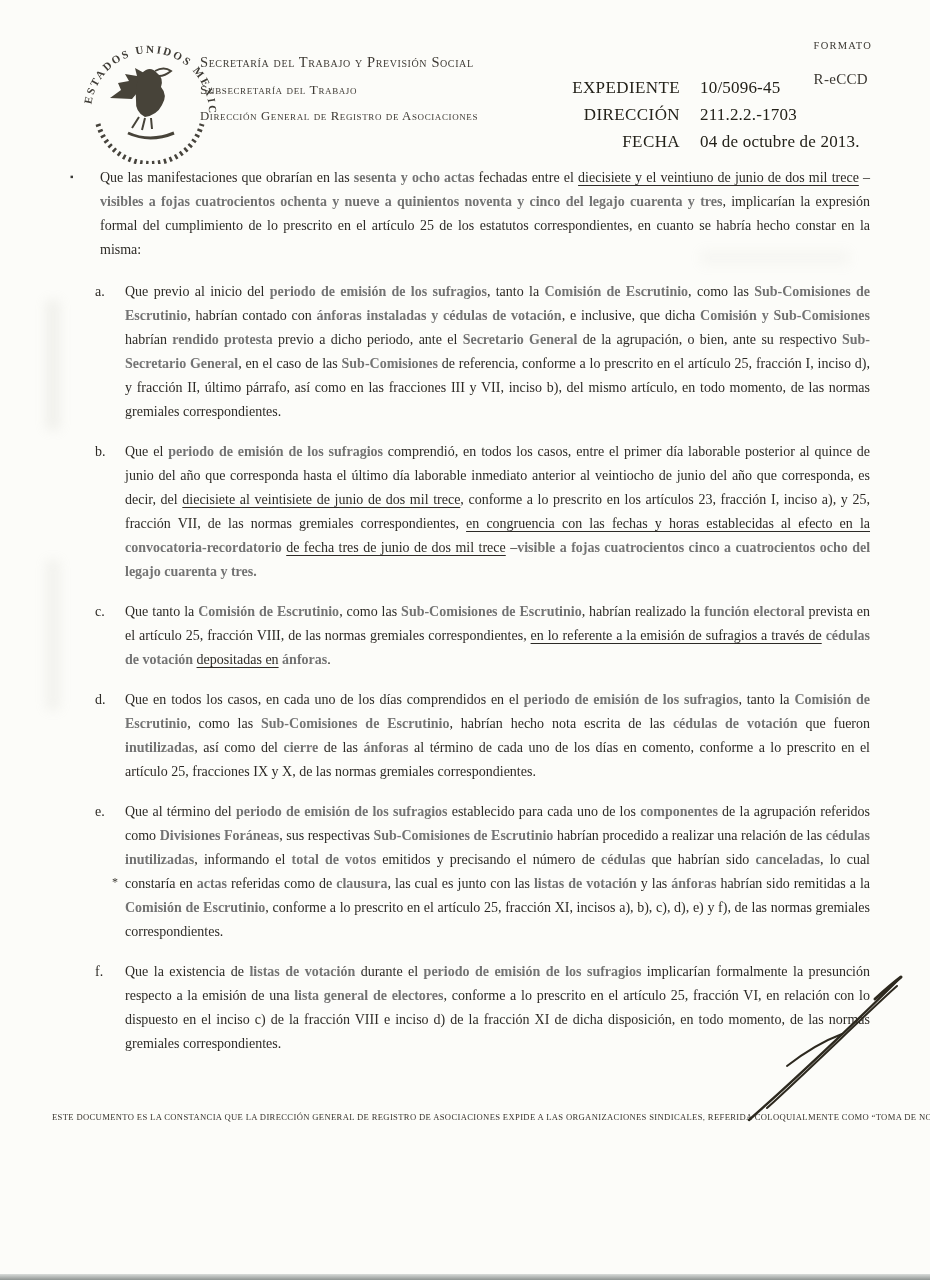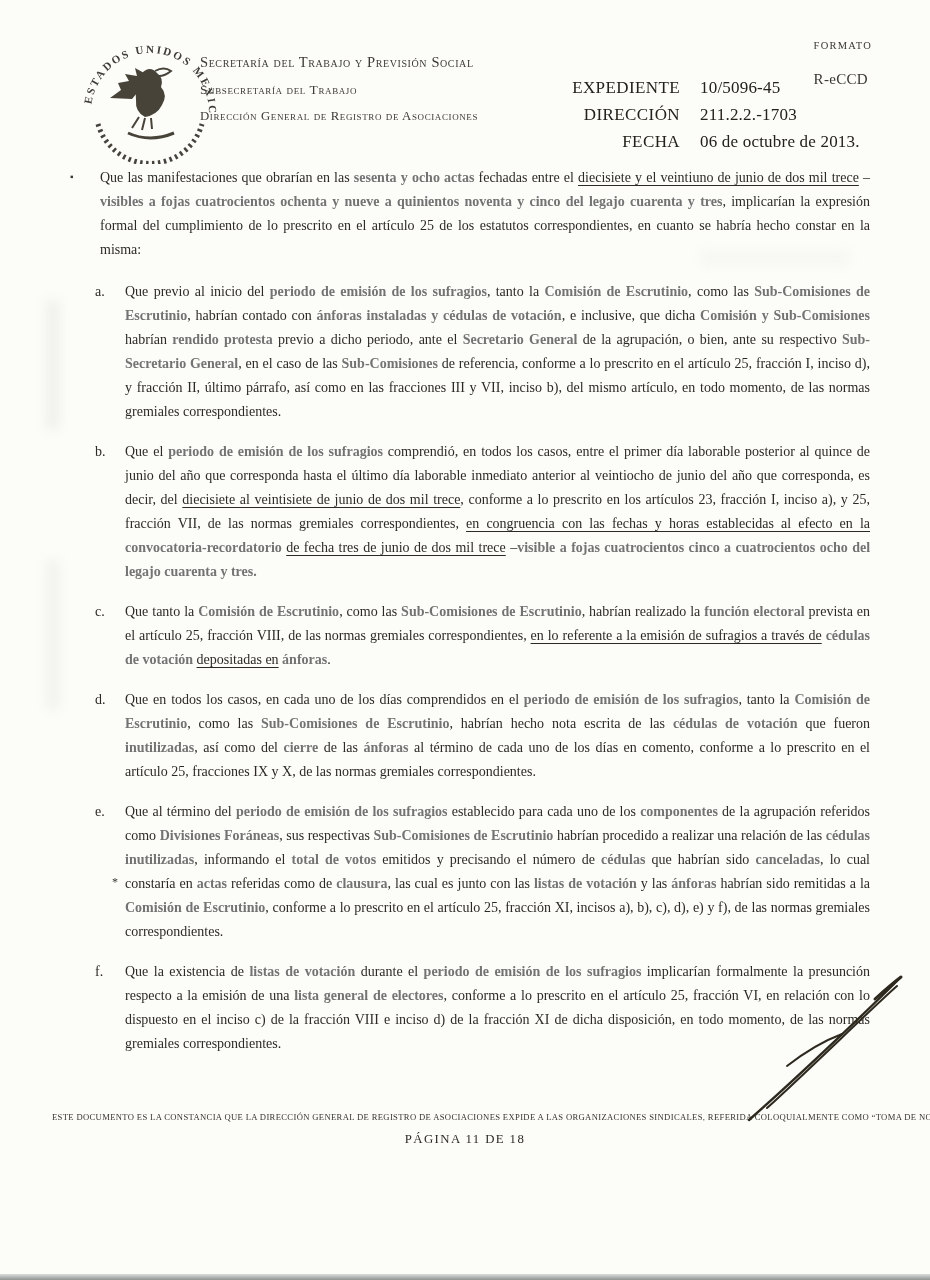--- a/index.html
+++ b/index.html
@@ -99,21 +99,21 @@
     <div class="field-row">
       <span class="field-label">EXPEDIENTE</span>
       <span class="field-value">10/5096-45</span>
     </div>
     <div class="field-row">
       <span class="field-label">DIRECCIÓN</span>
       <span class="field-value">211.2.2.-1703</span>
     </div>
     <div class="field-row">
       <span class="field-label">FECHA</span>
-      <span class="field-value">06 de octubre de 2013.</span>
+      <span class="field-value">04 de octubre de 2013.</span>
     </div>
   </div>
 
   <div class="doc-body">
 
     <div class="intro">
       <span class="bullet">▪</span>
       <span class="rich"><span>Que las manifestaciones que obrarían en las </span><span class="b">sesenta y ocho actas</span><span> fechadas entre el </span><span class="u">diecisiete y el veintiuno de junio de dos mil trece</span><span> – </span><span class="b i">visibles a fojas cuatrocientos ochenta y nueve a quinientos noventa y cinco del legajo cuarenta y tres</span><span>, implicarían la expresión formal del cumplimiento de lo prescrito en el artículo 25 de los estatutos correspondientes, en cuanto se habría hecho constar en la misma:</span></span>
     </div>
 
@@ -156,20 +156,19 @@
       <g fill="none" stroke="#2d291f" stroke-width="2.4" stroke-linecap="round">
         <path d="M14,154 C55,118 122,55 165,12"></path>
         <path d="M32,142 C74,104 137,42 162,20" stroke-width="2"></path>
         <path d="M52,100 C70,86 91,74 107,68" stroke-width="2"></path>
         <path d="M140,33 C150,24 158,17 166,11" stroke-width="3"></path>
       </g>
     </svg>
   </div>
 
   <div class="footnote">ESTE DOCUMENTO ES LA CONSTANCIA QUE LA DIRECCIÓN GENERAL DE REGISTRO DE ASOCIACIONES EXPIDE A LAS ORGANIZACIONES SINDICALES, REFERIDA COLOQUIALMENTE COMO “TOMA DE NOTA”</div>
-  <div class="pageno">PÁGINA 11 DE 18</div>
 
   <div class="smudge smudge-1"></div>
   <div class="smudge smudge-2"></div>
   <div class="smudge smudge-3"></div>
   <div class="scan-bar"></div>
 
 </div>
 
 </body></html>

